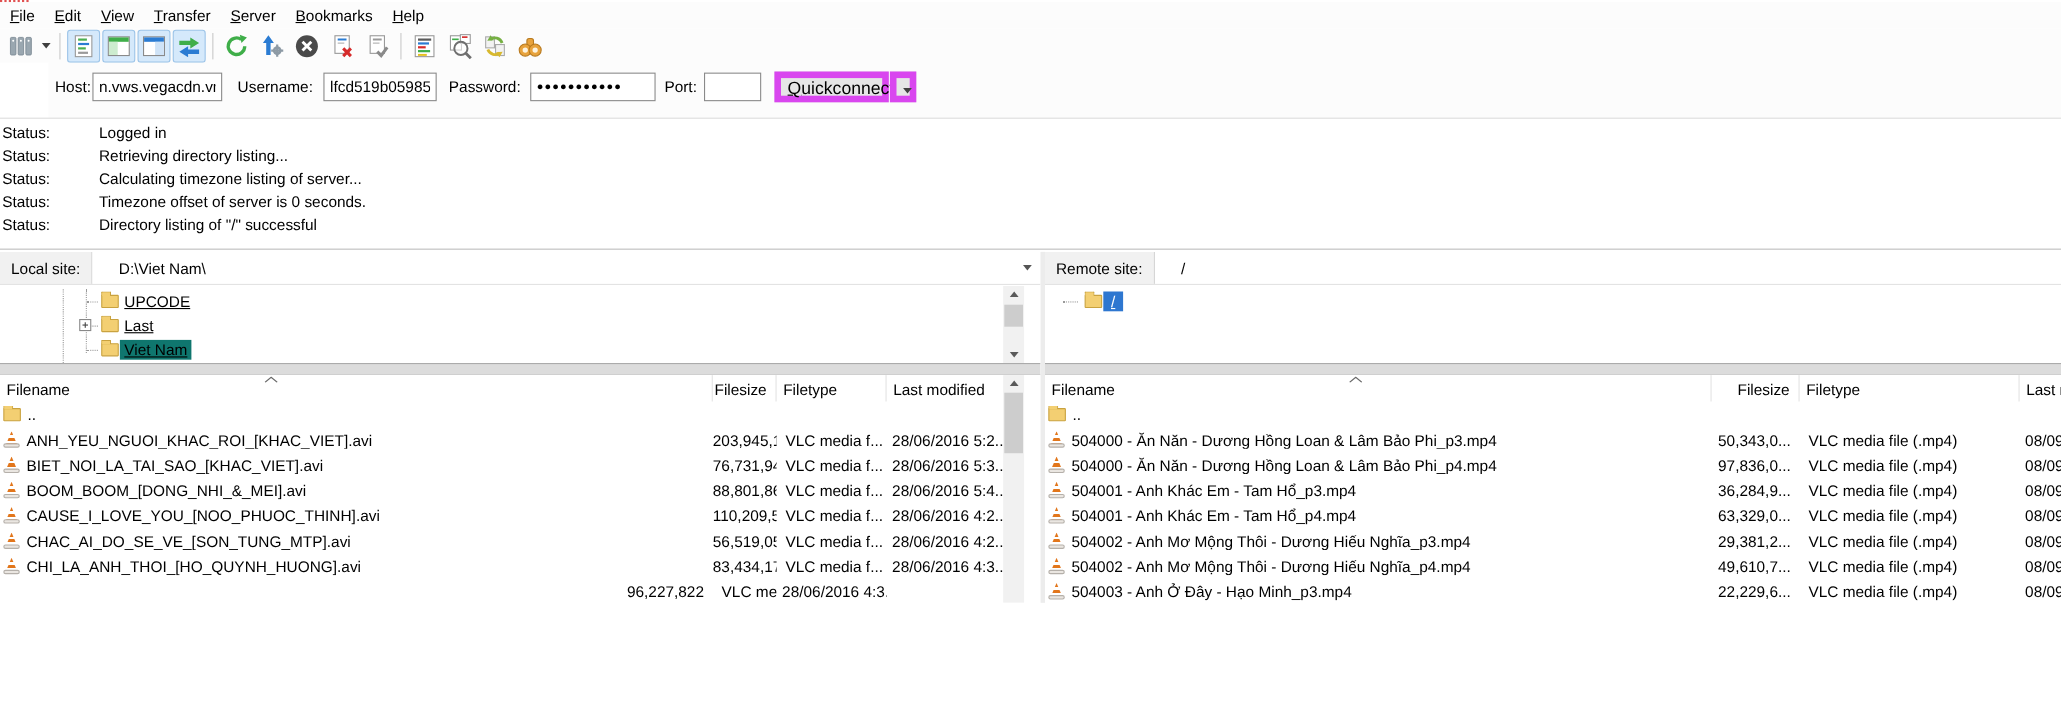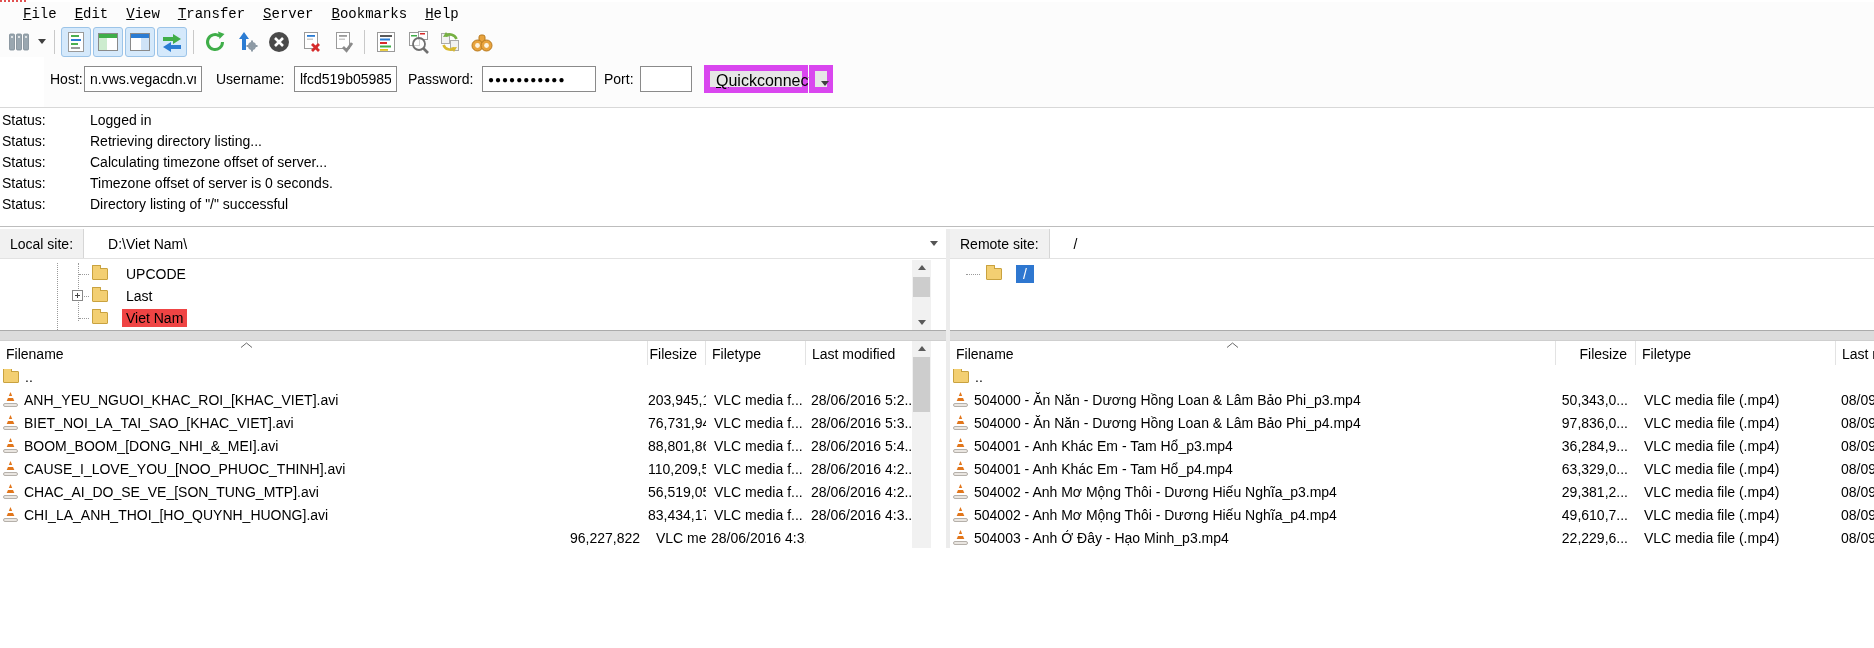--- a/index.html
+++ b/index.html
@@ -3,21 +3,21 @@
 <meta charset="utf-8">
 <style>
   html,body{margin:0;padding:0;}
   body{width:1874px;height:648px;overflow:hidden;background:#fff;
        font-family:"Liberation Sans","DejaVu Sans",sans-serif;color:#000;
        position:relative;font-size:14px;}
   u{text-decoration:underline;}
 
   
   .artifact{position:absolute;left:0;top:0;width:26px;height:0;border-top:2px dotted #e05050;}
-  .menubar{position:absolute;top:2px;left:0;right:0;height:24px;display:flex;align-items:center;padding-left:14px;background:#fcfcfc;font-family:Liberation Mono, monospace;}
+  .menubar{position:absolute;top:2px;left:0;right:0;height:24px;display:flex;align-items:center;padding-left:0;background:#fcfcfc;}
   .menu-item{padding:2px 9px;cursor:default;}
   .toolbar{position:absolute;top:26px;left:0;right:0;height:31px;display:flex;align-items:center;padding-left:3px;background:#fcfcfc;}
   .tb-btn{width:28px;height:28px;display:flex;align-items:center;justify-content:center;border:1px solid transparent;border-radius:3px;margin:0 1px;flex:none;}
   .tb-btn.pressed{background:var(--pressed-bg);border-color:var(--pressed-bd);}
   .tb-sep{width:1px;height:24px;background:#c9c9c9;margin:0 5px;flex:none;}
   .tb-caret{width:14px;height:28px;display:flex;align-items:center;justify-content:center;}
   .caret{width:0;height:0;border-left:4px solid transparent;border-right:4px solid transparent;border-top:5px solid #404040;}
   .ticon{display:block;}
 
   
@@ -51,22 +51,22 @@
   .treearea{position:absolute;top:31px;left:0;right:0;height:70px;background:#fff;overflow:hidden;padding-top:3px;box-sizing:border-box;}
   .tree-row{height:22px;position:relative;display:flex;align-items:center;}
   .pane.left .tree-row{padding-left:92px;}
   .pane.left .tree-row::before{content:"";position:absolute;left:79px;top:11px;width:10px;border-top:1px dotted #9a9a9a;}
   .vline1{position:absolute;left:57px;top:3px;bottom:0;border-left:1px dotted #9a9a9a;}
   .vline2{position:absolute;left:78px;top:3px;height:58px;border-left:1px dotted #9a9a9a;}
   .expander{display:none;}
   .tree-row.has-expander .expander{display:block;position:absolute;left:72px;top:5px;width:11px;height:11px;border:1px solid #888;background:#fff;box-sizing:border-box;}
   .expander::before{content:"";position:absolute;left:2px;right:2px;top:4px;border-top:1px solid #444;}
   .expander::after{content:"";position:absolute;top:2px;bottom:2px;left:4px;border-left:1px solid #444;}
-  .tree-label{padding:1px 4px;margin-left:14px;white-space:nowrap;}
-  .tree-row.selected .tree-label{background:#ef4444;}
+  .tree-label{padding:1px 4px;margin-left:1px;white-space:nowrap;text-decoration:underline;}
+  .tree-row.selected .tree-label{background:#0f766e;}
   .pane.right .tree-row{padding-left:36px;}
   .pane.right .tree-row::before{content:"";position:absolute;left:16px;top:11px;width:14px;border-top:1px dotted #9a9a9a;}
   .tree-row.selected-active .tree-label{background:var(--sel);color:#fff;padding:1px 7px;}
 
   .splitbar{position:absolute;top:101px;left:0;right:0;height:11px;background:#dcdcdc;border-top:1px solid #ababab;border-bottom:1px solid #cfcfcf;box-sizing:border-box;}
 
   .list{position:absolute;top:112px;left:0;right:0;bottom:0;background:#fff;overflow:hidden;}
   .lheader,.lrow{display:grid;align-items:center;}
   .pane.left .lheader,.pane.left .lrow{grid-template-columns:648px 58px 100px 1fr;}
   .pane.right .lheader,.pane.right .lrow{grid-template-columns:606px 80px 200px 1fr;}
@@ -269,21 +269,21 @@
     <div class="logline">
     <span class="lpfx">Status:</span>
     <span>Logged in</span>
   </div>
     <div class="logline">
     <span class="lpfx">Status:</span>
     <span>Retrieving directory listing...</span>
   </div>
     <div class="logline">
     <span class="lpfx">Status:</span>
-    <span>Calculating timezone offset of server...</span>
+    <span>Calculating timezone listing of server...</span>
   </div>
     <div class="logline">
     <span class="lpfx">Status:</span>
     <span>Timezone offset of server is 0 seconds.</span>
   </div>
     <div class="logline">
     <span class="lpfx">Status:</span>
     <span>Directory listing of "/" successful</span>
   </div>
   </div>

